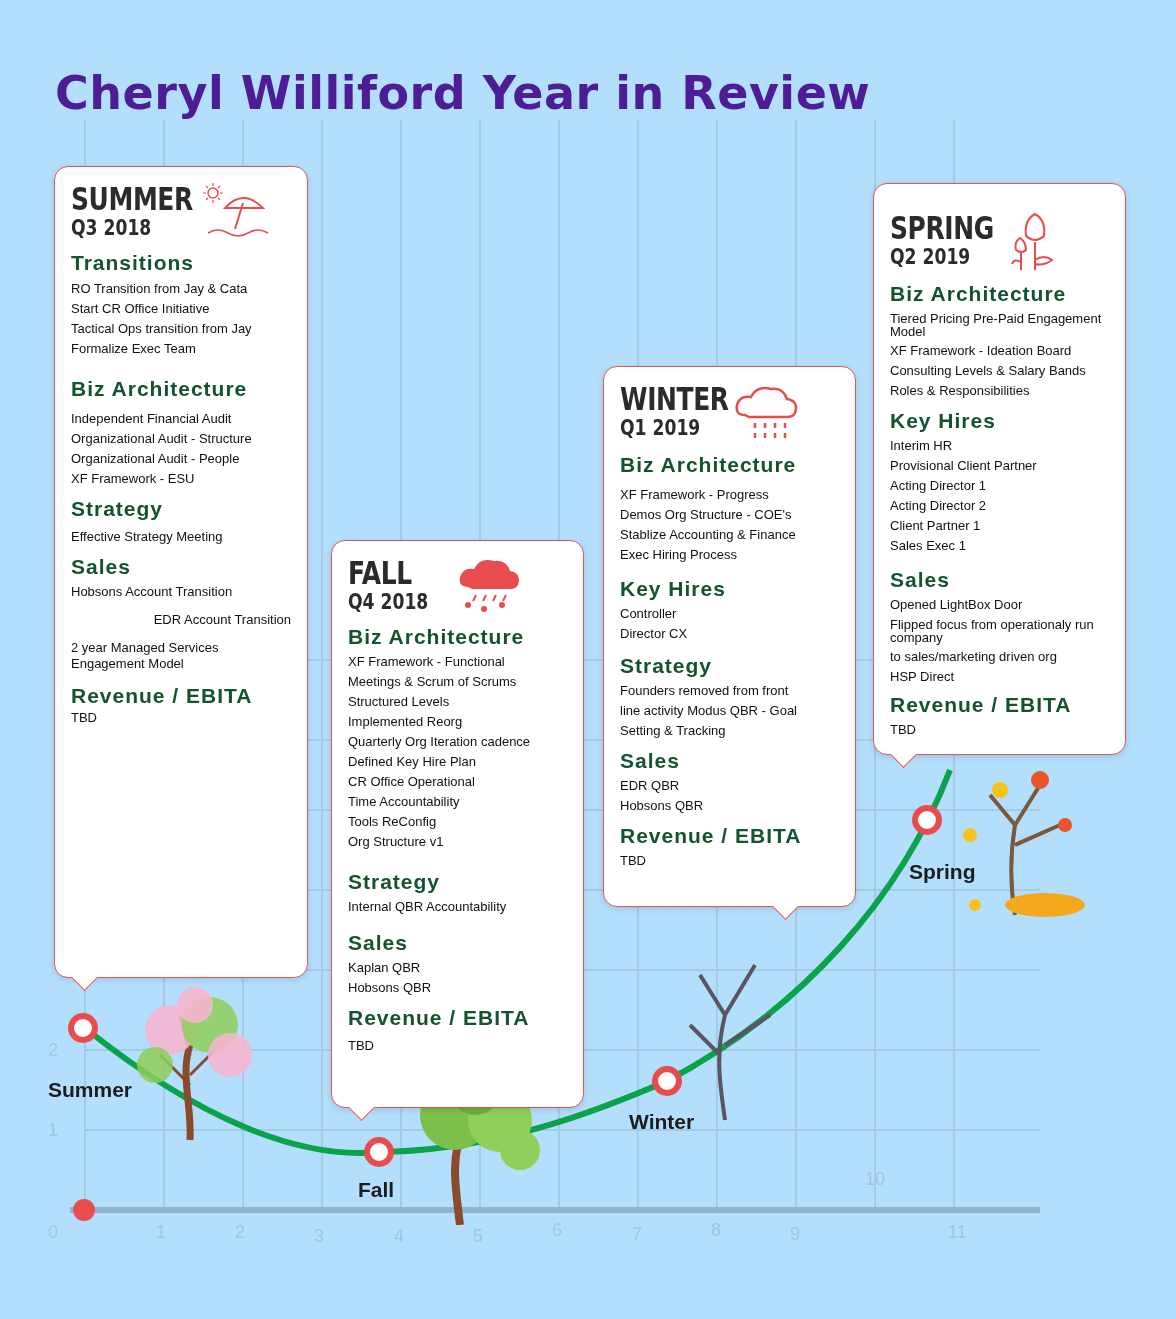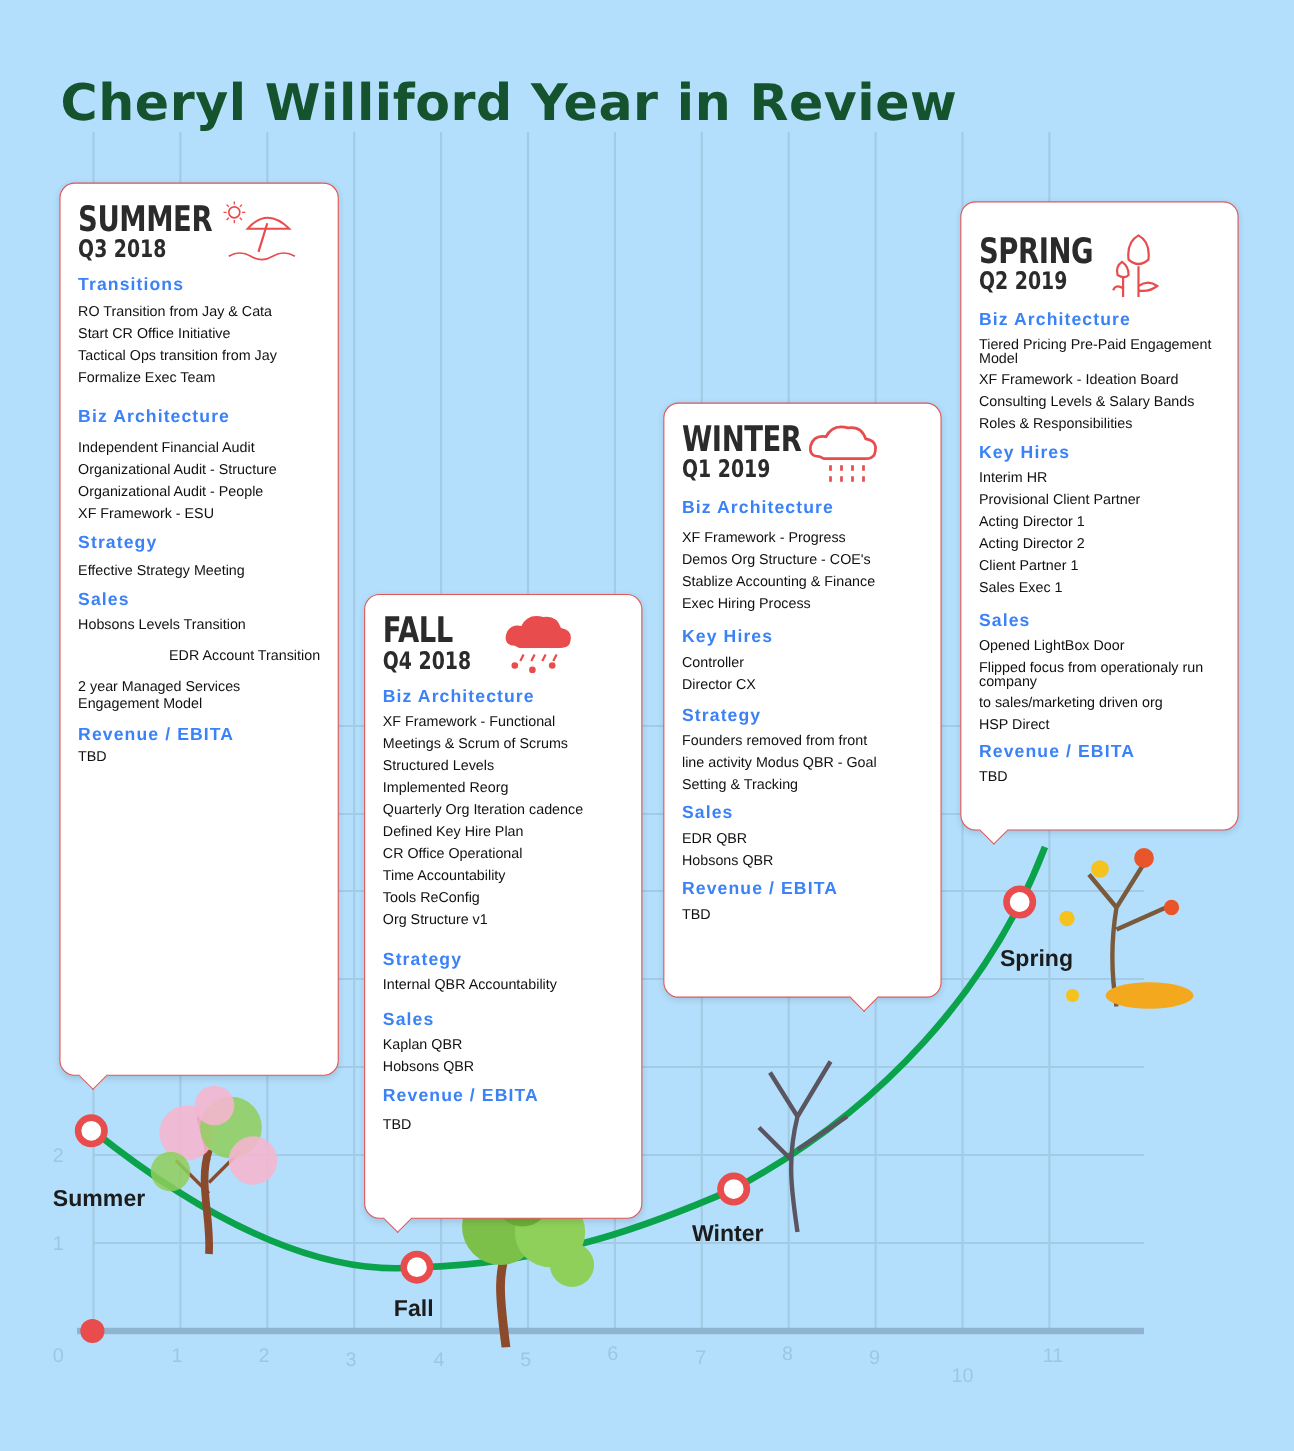--- a/index.html
+++ b/index.html
@@ -1,27 +1,27 @@
 <!DOCTYPE html>
 <html><head>
 <meta charset="utf-8">
 <style>
   html, body { margin:0; padding:0; }
   body { width:1176px; height:1319px; background:#b3dffc; position:relative; overflow:hidden; font-family:"Liberation Sans", sans-serif; }
   .grid { position:absolute; left:0; top:0; width:1176px; height:1319px; }
-  .title { position:absolute; left:55px; top:66px; font-family:"DejaVu Sans", sans-serif; font-weight:bold; font-size:46px; color:#14532d; letter-spacing:0.5px; white-space:nowrap; }
+  .title { position:absolute; left:55px; top:66px; font-family:"DejaVu Sans", sans-serif; font-weight:bold; font-size:46px; color:#4c1d95; letter-spacing:0.5px; white-space:nowrap; }
   .card { position:absolute; background:#fff; border:1.5px solid #e25555; border-radius:14px; box-sizing:border-box; padding:16px 16px 10px 16px; box-shadow:0 2px 6px rgba(0,0,0,0.12); }
   .card::after { content:""; position:absolute; width:18px; height:18px; background:#fff; border-right:1.5px solid #e25555; border-bottom:1.5px solid #e25555; transform:rotate(45deg); bottom:-10px; }
   .card.tail-left::after { left:20px; }
   .card.tail-right::after { right:60px; }
   .season-head { display:flex; align-items:flex-start; gap:10px; margin-bottom:10px; }
   .season-name { font-family:"DejaVu Sans", sans-serif; font-weight:bold; font-size:32px; color:#2b2b2b; line-height:32px; transform:scaleX(0.78); transform-origin:left; letter-spacing:-0.5px; white-space:nowrap; }
   .season-q { font-family:"DejaVu Sans", sans-serif; font-weight:bold; font-size:22px; color:#2b2b2b; line-height:26px; transform:scaleX(0.78); transform-origin:left; white-space:nowrap; }
   .season-icon { margin-left:-30px; }
-  .sec-title { color:#3b82f6; font-size:16px; font-weight:bold; letter-spacing:1px; margin:6px 0 3px 0; }
+  .sec-title { color:#14532d; font-size:21px; font-weight:bold; letter-spacing:1px; margin:6px 0 3px 0; }
   .item { font-size:13px; color:#111; line-height:20px; }
   .item.gap { margin-top:8px;text-align:right; }
   .item.multi { line-height:16px; margin-bottom:3px; }
   .point { position:absolute; width:30px; height:30px; border-radius:50%; background:#fff; border:6px solid #e84c4c; box-sizing:border-box; }
   .plabel { position:absolute; font-weight:bold; font-size:21px; color:#1c1c1c; }
   .tick { position:absolute; color:#9ec6e2; font-size:18px; }
   .tree { position:absolute; }
 </style>
 </head>
 <body>
@@ -56,21 +56,21 @@
 <span class="tick" style="left:48px;top:1222px">0</span>
 <span class="tick" style="left:156px;top:1222px">1</span>
 <span class="tick" style="left:235px;top:1222px">2</span>
 <span class="tick" style="left:314px;top:1226px">3</span>
 <span class="tick" style="left:394px;top:1226px">4</span>
 <span class="tick" style="left:473px;top:1226px">5</span>
 <span class="tick" style="left:552px;top:1220px">6</span>
 <span class="tick" style="left:632px;top:1224px">7</span>
 <span class="tick" style="left:711px;top:1220px">8</span>
 <span class="tick" style="left:790px;top:1224px">9</span>
-<span class="tick" style="left:865px;top:1240px">10</span>
+<span class="tick" style="left:865px;top:1169px">10</span>
 <span class="tick" style="left:948px;top:1222px">11</span>
 <span class="tick" style="left:48px;top:1120px">1</span>
 <span class="tick" style="left:48px;top:1040px">2</span>
 
 <h1 class="title" style="margin:0">Cheryl Williford Year in Review</h1>
 
 <svg class="tree" style="left:120px;top:985px" width="150" height="160">
   <path d="M70 155 C72 120,60 90,70 60" stroke="#8b4a2b" stroke-width="7" fill="none"></path>
   <path d="M70 100 L40 70 M70 90 L100 60 M70 70 L60 30" stroke="#8b4a2b" stroke-width="3" fill="none"></path>
   <circle cx="50" cy="45" r="25" fill="#f4b6cf" opacity="0.9"></circle>
@@ -128,21 +128,21 @@
   <div class="item">Tactical Ops transition from Jay</div>
   <div class="item">Formalize Exec Team</div>
   <div class="sec-title" style="margin-top:18px">Biz Architecture</div>
   <div class="item" style="margin-top:8px">Independent Financial Audit</div>
   <div class="item">Organizational Audit - Structure</div>
   <div class="item">Organizational Audit - People</div>
   <div class="item">XF Framework - ESU</div>
   <div class="sec-title" style="margin-top:8px">Strategy</div>
   <div class="item" style="margin-top:6px">Effective Strategy Meeting</div>
   <div class="sec-title" style="margin-top:8px">Sales</div>
-  <div class="item">Hobsons Levels Transition</div>
+  <div class="item">Hobsons Account Transition</div>
   <div class="item gap">EDR Account Transition</div>
   <div class="item multi" style="margin-top:10px">2 year Managed Services Engagement Model</div>
   <div class="sec-title" style="margin-top:12px">Revenue / EBITA</div>
   <div class="item" style="line-height:14px">TBD</div>
 </div>
 
 <div class="card tail-left" style="left:331px;top:540px;width:253px;height:568px">
   <div class="season-head">
     <div style="width:100px">
       <div class="season-name">FALL</div>

